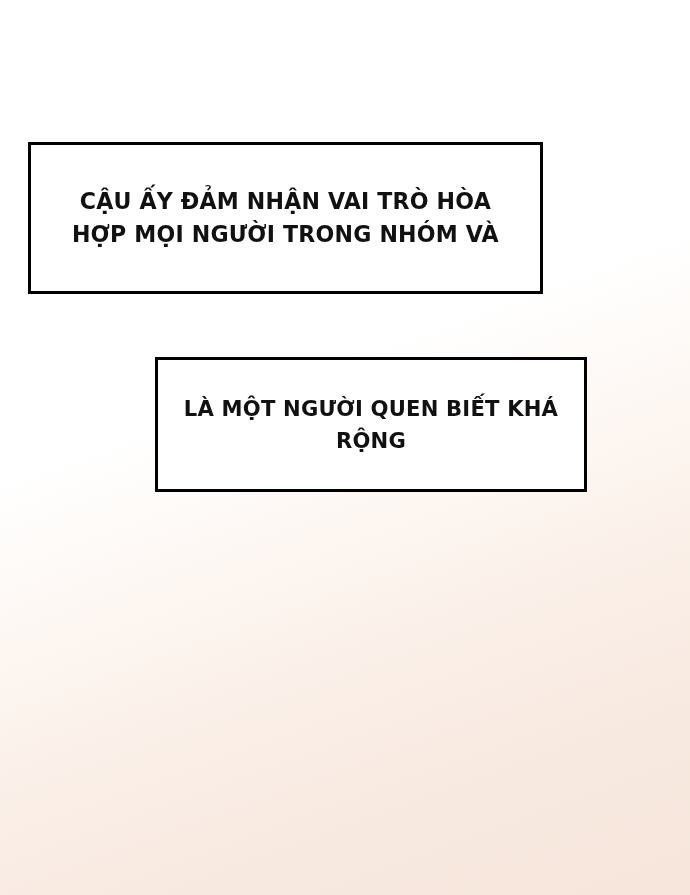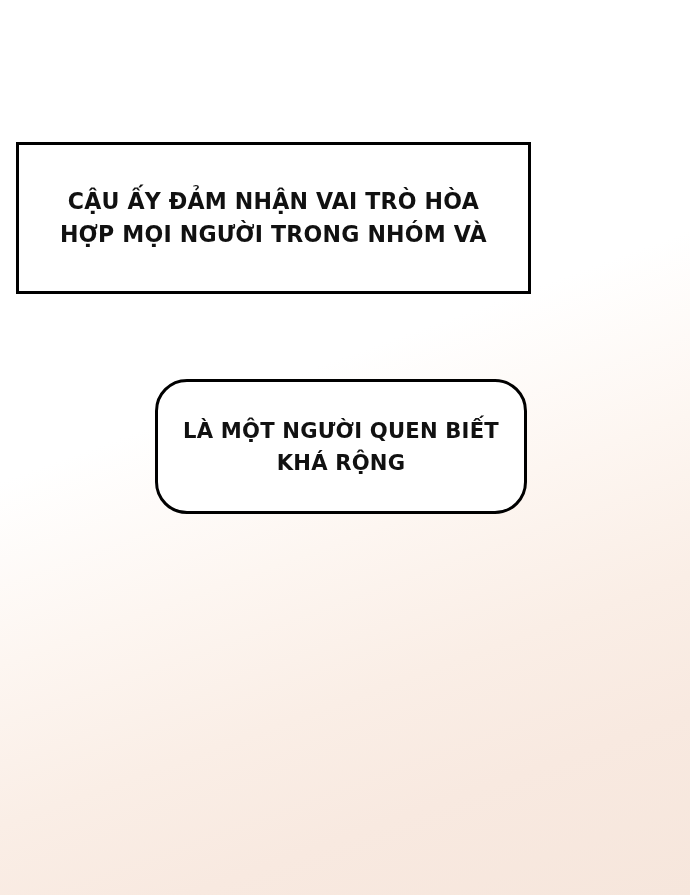--- a/index.html
+++ b/index.html
@@ -29,31 +29,30 @@
   .panel {
     position: absolute;
     background: #ffffff;
     border: 3px solid #000000;
     box-sizing: border-box;
     display: flex;
     align-items: center;
     justify-content: center;
   }
   #panel-1 {
-    left: 16px;
+    left: 28px;
     top: 142px;
     width: 515px;
     height: 152px;
   }
   #panel-2 {
     left: 155px;
-    top: 379px;
-    width: 372px;
+    top: 357px;
+    width: 432px;
     height: 135px;
-    border-radius: 32px;
   }
   .caption {
     color: #111111;
     font-family: "DejaVu Sans", sans-serif;
     font-weight: bold;
     font-size: 23px;
     line-height: 1.42;
     letter-spacing: 0.2px;
     text-align: center;
     white-space: pre-line;

